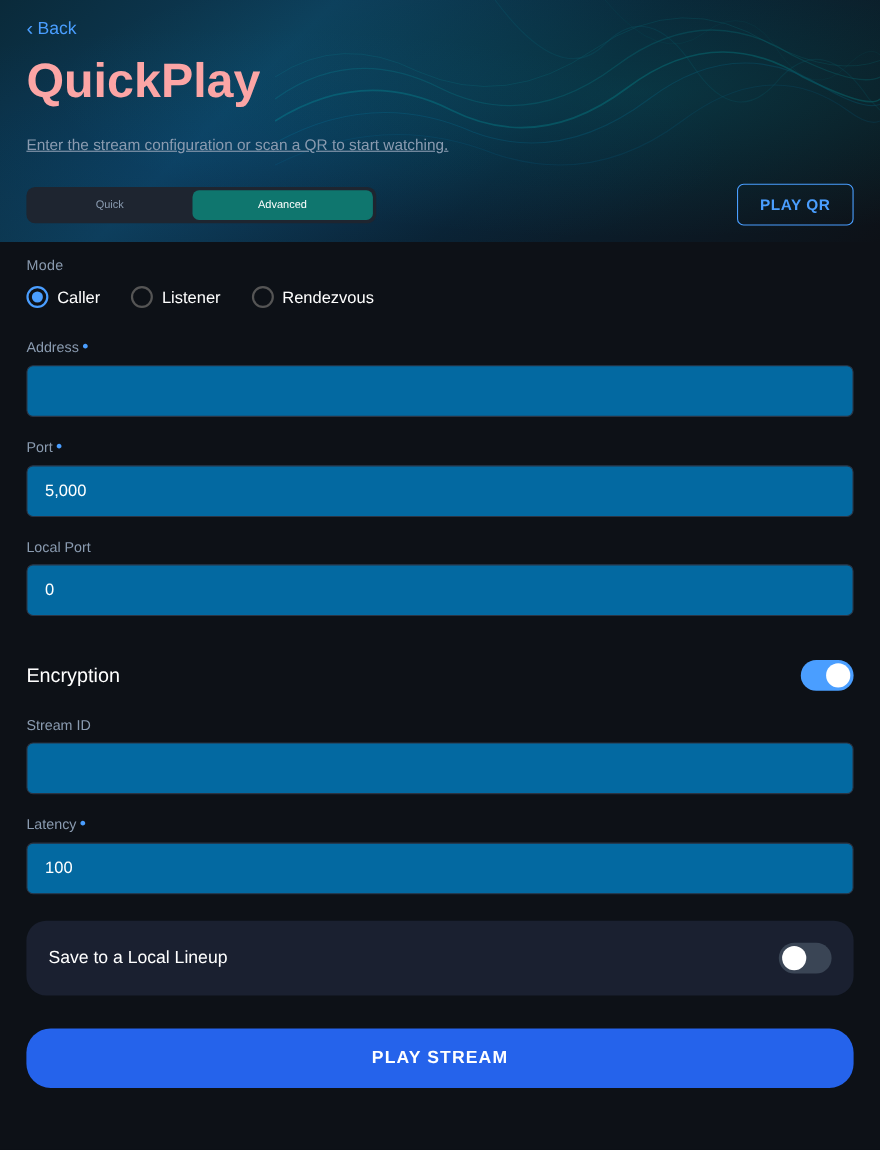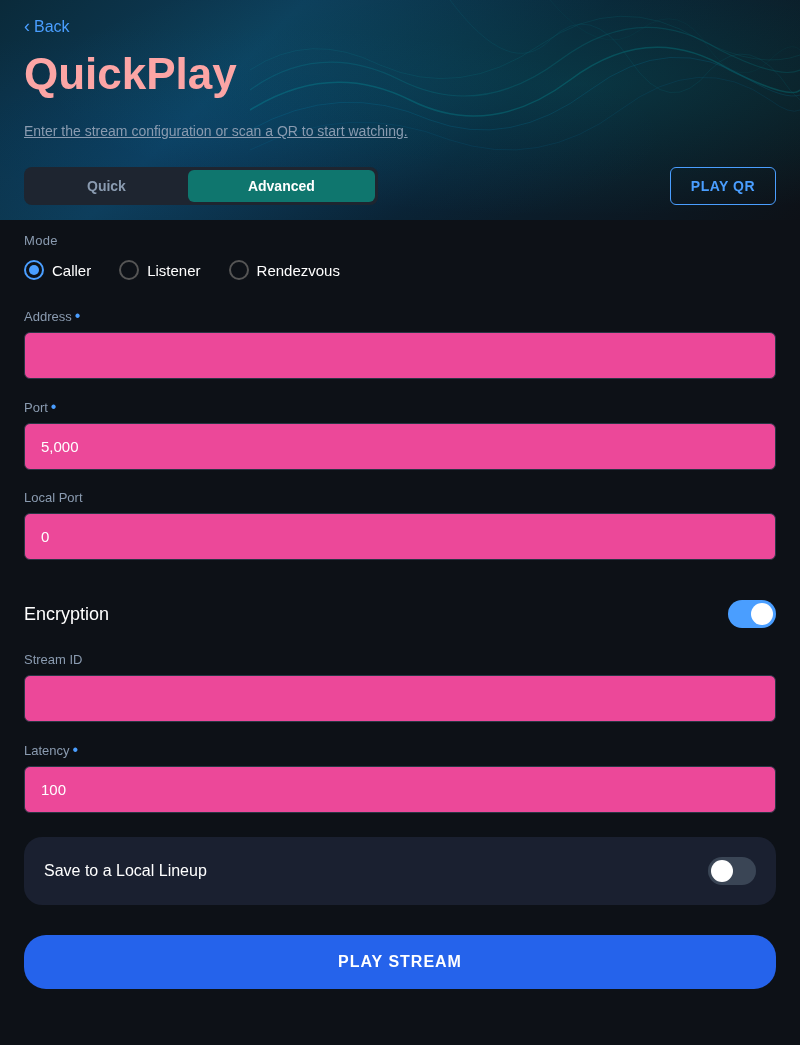--- a/index.html
+++ b/index.html
@@ -94,22 +94,22 @@
       background: #1e2530;
       border-radius: 8px;
       padding: 3px;
       gap: 2px;
     }
 
     .tab-btn {
       padding: 8px 60px;
       border-radius: 6px;
       border: none;
-      font-size: 14px;
-      font-weight: 700;
+      font-size: 10px;
+      font-weight: 400;
       cursor: pointer;
       transition: background 0.2s;
     }
 
     .tab-btn.inactive {
       background: transparent;
       color: #8a9bb0;
     }
 
     .tab-btn.active {
@@ -184,33 +184,32 @@
     
     .field-group {
       margin-bottom: 20px;
     }
 
     .field-label {
       font-size: 13px;
       color: #8a9bb0;
       margin-bottom: 8px;
       display: flex;
-      align-items: center;
       gap: 3px;
     }
 
     .required-dot {
       color: #4a9eff;
       font-size: 16px;
       line-height: 1;
     }
 
     .field-input {
       width: 100%;
-      background: #ec4899;
+      background: #0369a1;
       border: 1px solid #2a3545;
       border-radius: 6px;
       padding: 14px 16px;
       color: #ffffff;
       font-size: 15px;
       outline: none;
     }
 
     
     .spacer {

